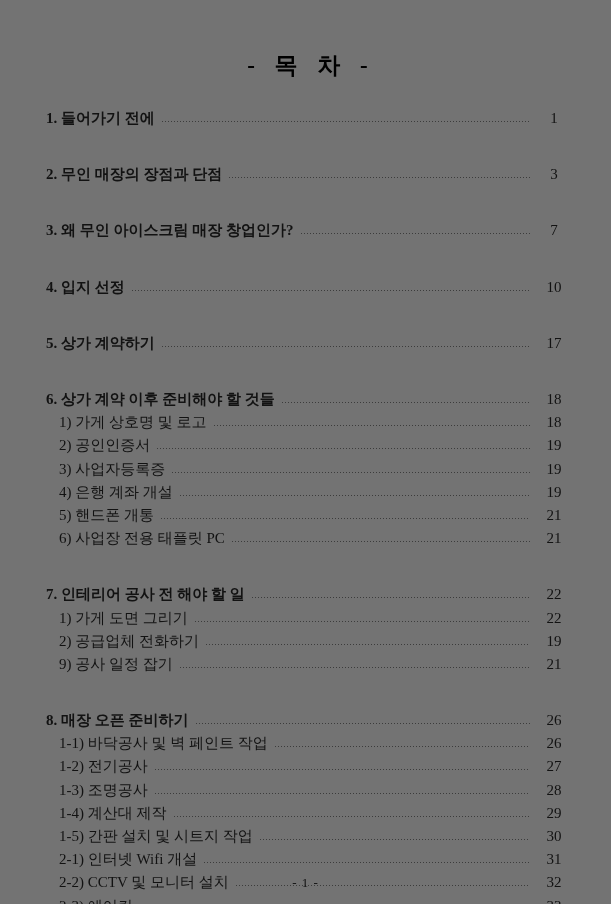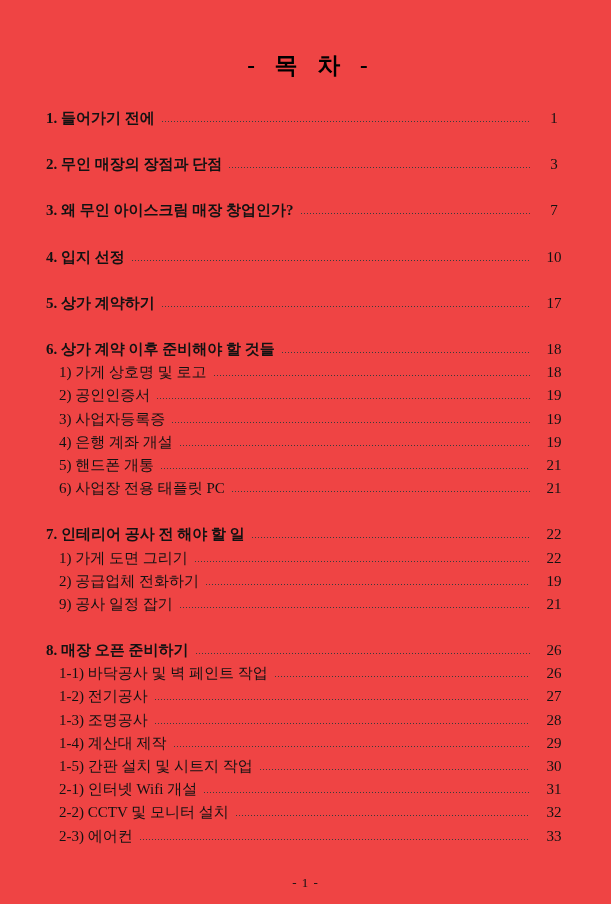--- a/index.html
+++ b/index.html
@@ -5,35 +5,35 @@
   * { margin: 0; padding: 0; box-sizing: border-box; }
   html, body { background: #ffffff; }
   body {
     width: 611px; height: 904px;
     font-family: "Liberation Serif", "DejaVu Serif", serif;
     color: #121212;
   }
   .page {
     position: relative;
     width: 611px; height: 904px;
-    background: #ef4444;
+    background: #737373;
     padding: 50px 40px 0 46px;
     overflow: hidden;
   }
   .title {
     text-align: center;
     font-size: 23px;
     font-weight: bold;
     color: #000000;
     letter-spacing: 2px;
     word-spacing: 10px;
     line-height: 32px;
   }
   .toc { margin-top: 25px; }
-  .section { margin-top: 23px; }
+  .section { margin-top: 33px; }
   .section:first-child { margin-top: 0; }
   .row {
     display: flex;
     align-items: center;
     height: 23.2px;
     font-size: 15px;
     line-height: 23px;
   }
   .row.main .label { font-weight: bold; text-align: right; }
   .row.sub { padding-left: 13px; }

